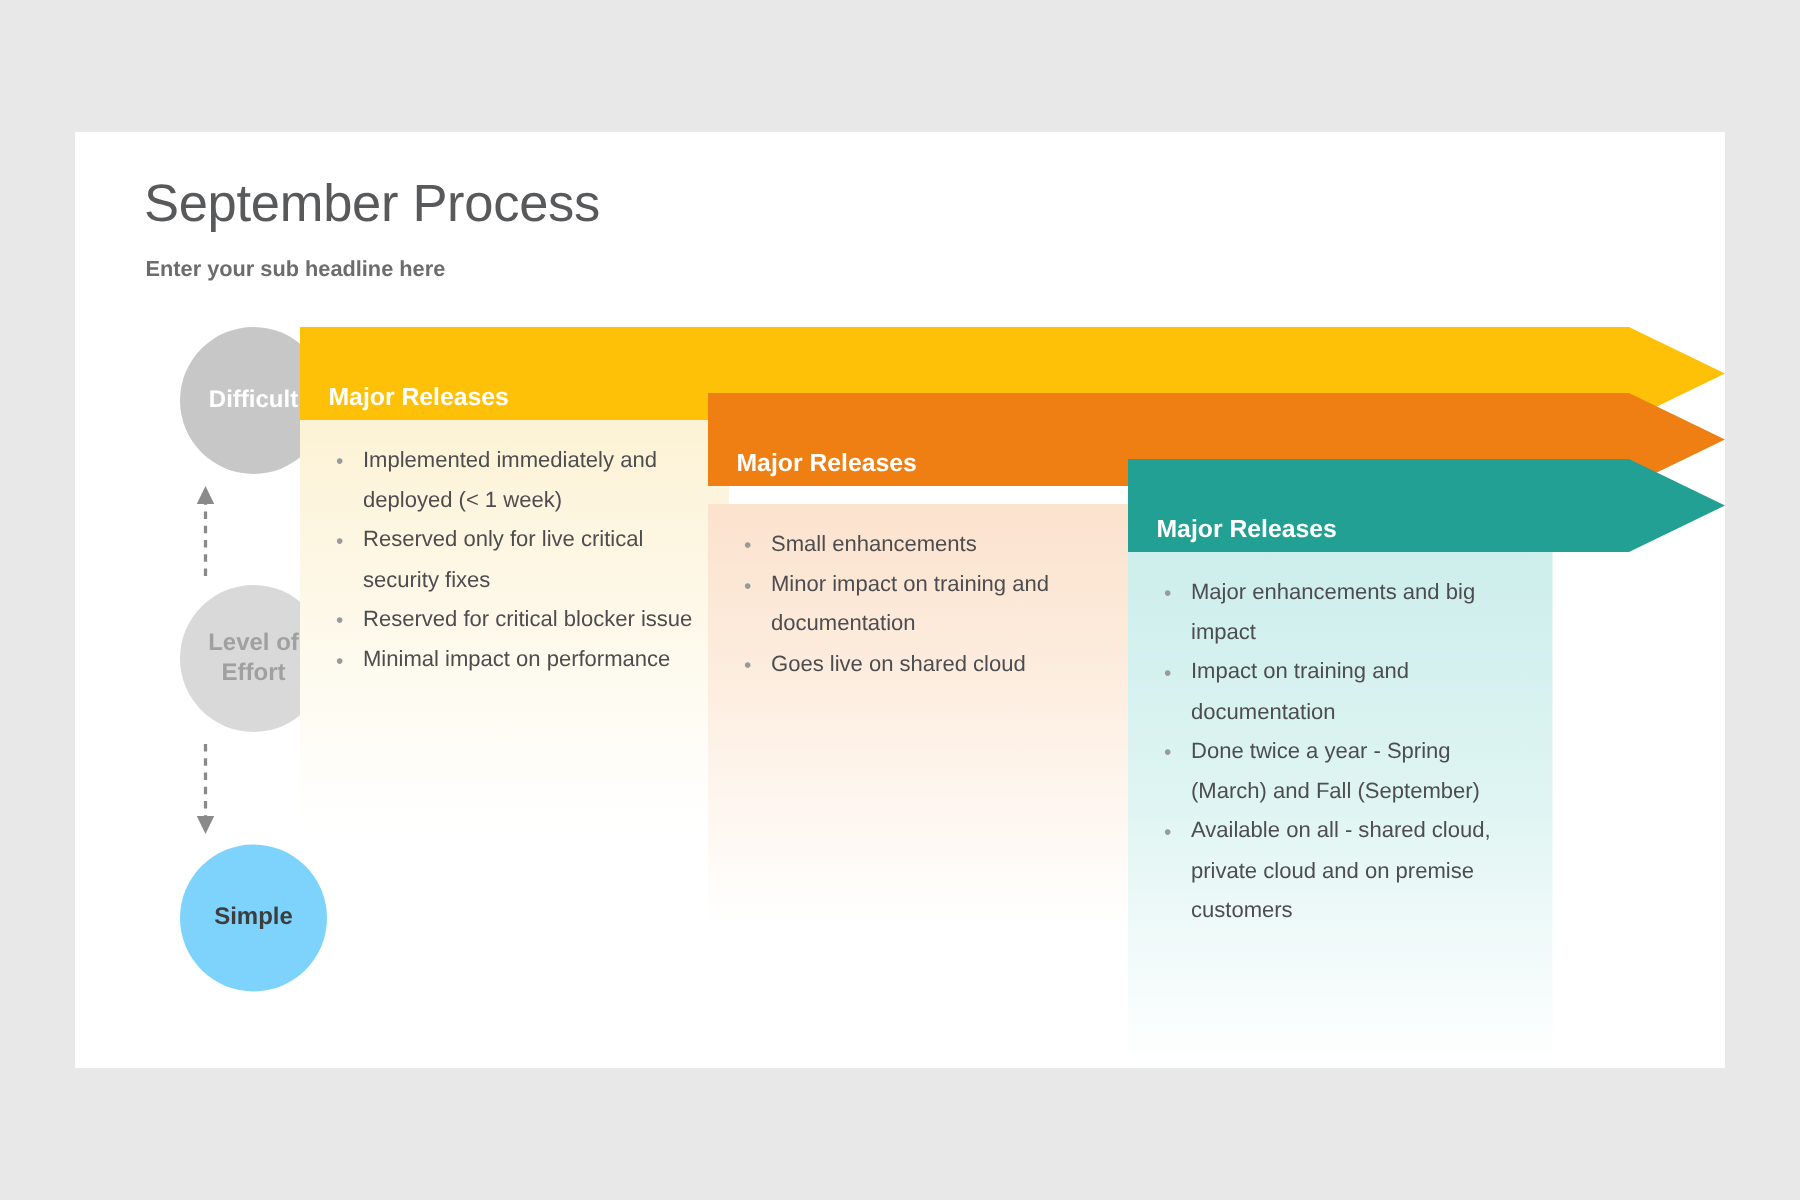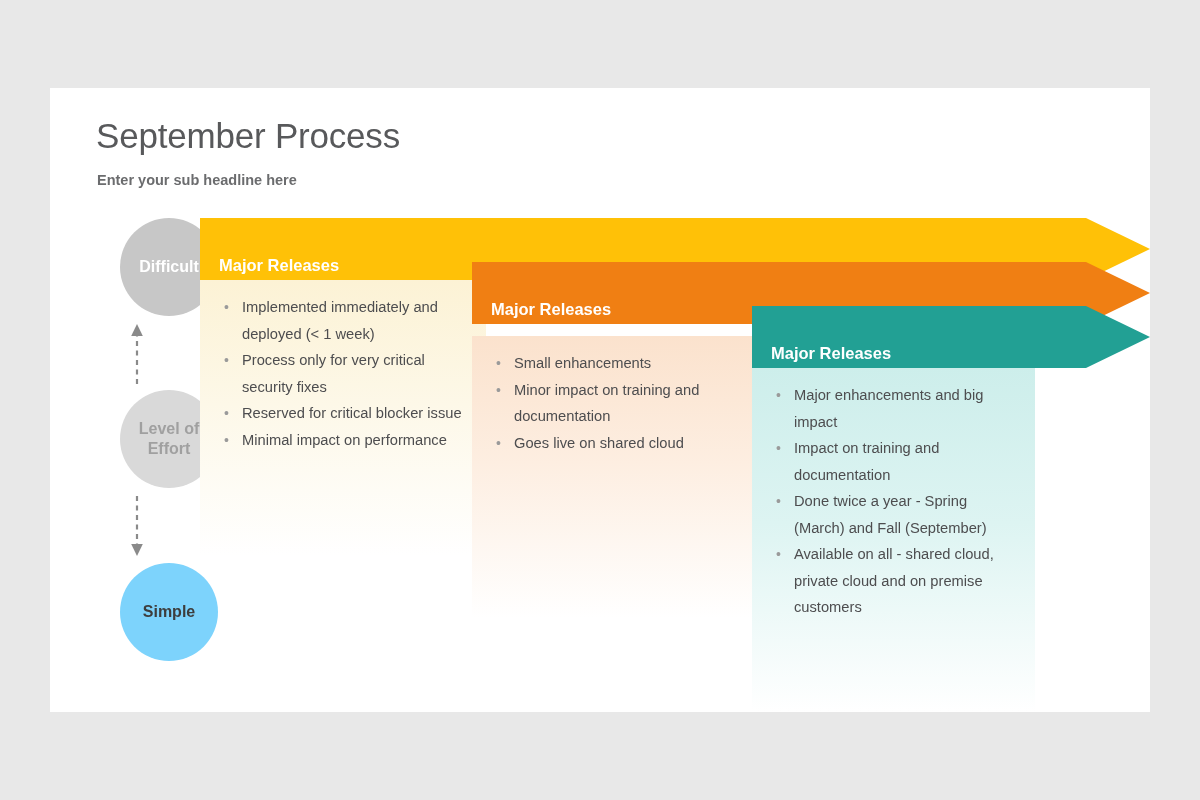--- a/index.html
+++ b/index.html
@@ -203,21 +203,21 @@
   <div id="stages">
 
     <div class="stage" id="stage-major-releases-1">
       <svg class="stage-arrow" width="950" height="62" viewBox="0 0 950 62">
         <path d="M0,0 H886 V0 L950,31 L886,62 V62 H0 Z" fill="#ffc107"></path>
       </svg>
       <div class="stage-title">Major Releases</div>
       <div class="stage-body">
         <ul class="bullets">
           <li>Implemented immediately and deployed (&lt; 1 week)</li>
-          <li>Process only for very critical security fixes</li>
+          <li>Reserved only for live critical security fixes</li>
           <li>Reserved for critical blocker issue</li>
           <li>Minimal impact on performance</li>
         </ul>
       </div>
     </div>
 
     <div class="stage" id="stage-major-releases-2">
       <svg class="stage-arrow" width="678" height="62" viewBox="0 0 678 62">
         <path d="M0,0 H614 V0 L678,31 L614,62 V62 H0 Z" fill="#f07f13"></path>
       </svg>

